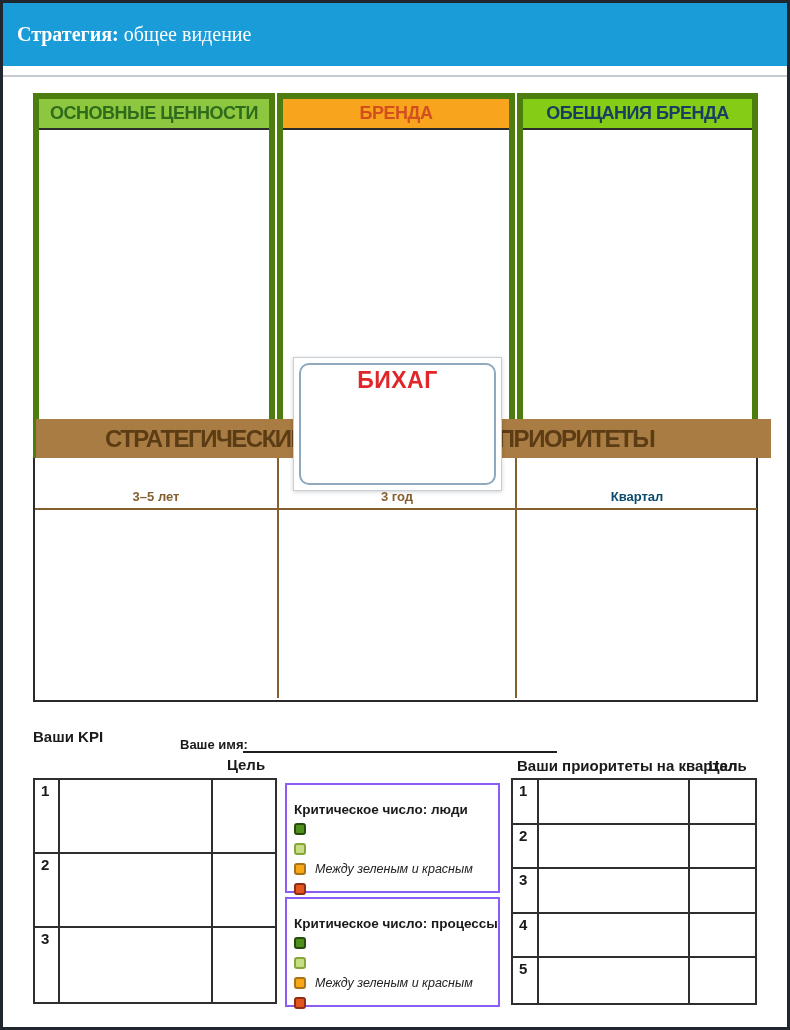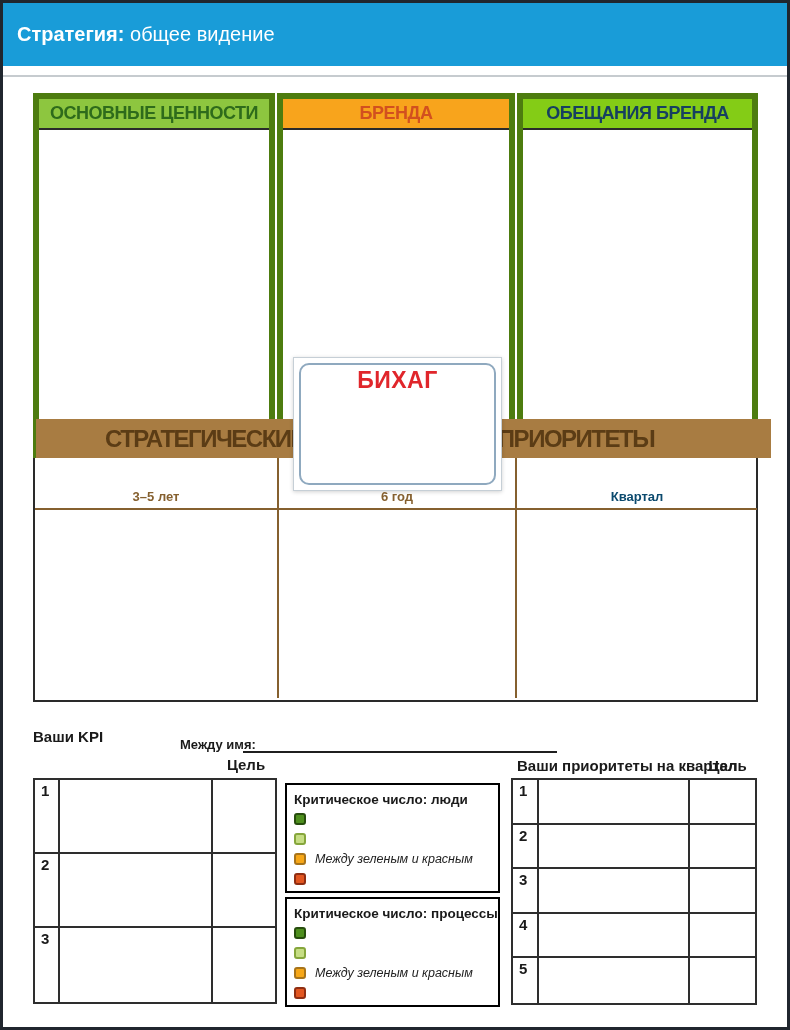--- a/index.html
+++ b/index.html
@@ -60,34 +60,34 @@
   .pr-goal   { left:700px; top:757px; width:55px; text-align:center; }
 
   .grid-table { position:absolute; border:2px solid #2e2e2e; display:grid; background:#fff; }
   .kpi-table { left:33px; top:778px; width:244px; height:226px; grid-template-columns:25px 1fr 62px; grid-template-rows:repeat(3,1fr); }
   .pr-table  { left:511px; top:778px; width:246px; height:227px; grid-template-columns:26px 1fr 65px; grid-template-rows:repeat(5,1fr); }
   .cell { border-right:2px solid #2e2e2e; border-bottom:2px solid #2e2e2e; }
   .cell.cl { border-right:none; }
   .cell.rl { border-bottom:none; }
   .cell.num { font-weight:bold; font-size:15px; padding:2px 0 0 6px; color:#1a1a1a; }
 
-  .crit-box { position:absolute; left:285px; width:215px; height:110px; border:2px solid #000000; background:#fff; padding:7px 8px 0 7px; }
+  .crit-box { position:absolute; left:285px; width:215px; height:110px; border:2px solid #8b5cf6; background:#fff; padding:17px 8px 0 7px; }
   .crit-1 { top:783px; } .crit-2 { top:897px; }
   .crit-title { font-weight:bold; font-size:13.5px; color:#1a1a1a; margin-bottom:2px; white-space:nowrap; }
   .crit-row { height:20px; display:flex; align-items:center; }
   .status-square { width:12px; height:12px; border:2px solid; border-radius:3px; flex:0 0 auto; }
   .crit-mid-label { font-style:italic; font-size:12.5px; color:#222; margin-left:9px; white-space:nowrap; }
 </style>
 </head>
 <body>
 
 <div id="page">
   <div class="page-frame"></div>
 
-  <div class="header-band" style="background: rgb(25, 156, 216);">
+  <div class="header-band" style="background: rgb(25, 156, 216); font-family: Liberation Serif, serif;">
     <div class="page-title">
       <span class="t-bold">Стратегия:</span>
       <span>общее видение</span>
     </div>
   </div>
   <div class="header-rule"></div>
   <div class="logo">
     <div class="logo-row">
       <span class="logo-text">Gazelles</span>
       <span class="logo-slash">
@@ -118,38 +118,38 @@
     </div>
     <div class="col-body"></div>
   </div>
 
   <div class="lower-box"></div>
   <div class="brown-vline vl-1" style="background: rgb(133, 96, 47);"></div>
   <div class="brown-vline vl-2" style="background: rgb(133, 96, 47);"></div>
   <div class="brown-hline" style="background: rgb(133, 96, 47);"></div>
 
   <div class="timeline-label tl-1" style="color: rgb(133, 96, 47);">3–5 лет</div>
-  <div class="timeline-label tl-2" style="color: rgb(133, 96, 47);">6 год</div>
+  <div class="timeline-label tl-2" style="color: rgb(133, 96, 47);">3 год</div>
   <div class="timeline-label tl-3" style="color: #0c4a6e;">Квартал</div>
 
   <div class="tl-field tf-1"></div>
   <div class="tl-field tf-2"></div>
   <div class="tl-field tf-3"></div>
 
   <div class="strategic-band" style="background: rgb(168, 124, 66); color: rgb(91, 60, 21);">
     <span class="band-label l">СТРАТЕГИЧЕСКИЕ</span>
     <span class="band-label r">ПРИОРИТЕТЫ</span>
   </div>
 
   <div class="bhag-box">
     <div class="bhag-inner"></div>
     <div class="bhag-label" style="color: rgb(224, 38, 43);">БИХАГ</div>
   </div>
 
-  <div class="name-label">Между имя:</div>
+  <div class="name-label">Ваше имя:</div>
   <div class="name-line"></div>
 
   <div class="sec-title kpi-title">Ваши KPI</div>
   <div class="sec-title kpi-goal">Цель</div>
   <div class="grid-table kpi-table">
     <div class="cell num">1</div>
     <div class="cell"></div>
     <div class="cell cl"></div>
     <div class="cell num">2</div>
     <div class="cell"></div>

